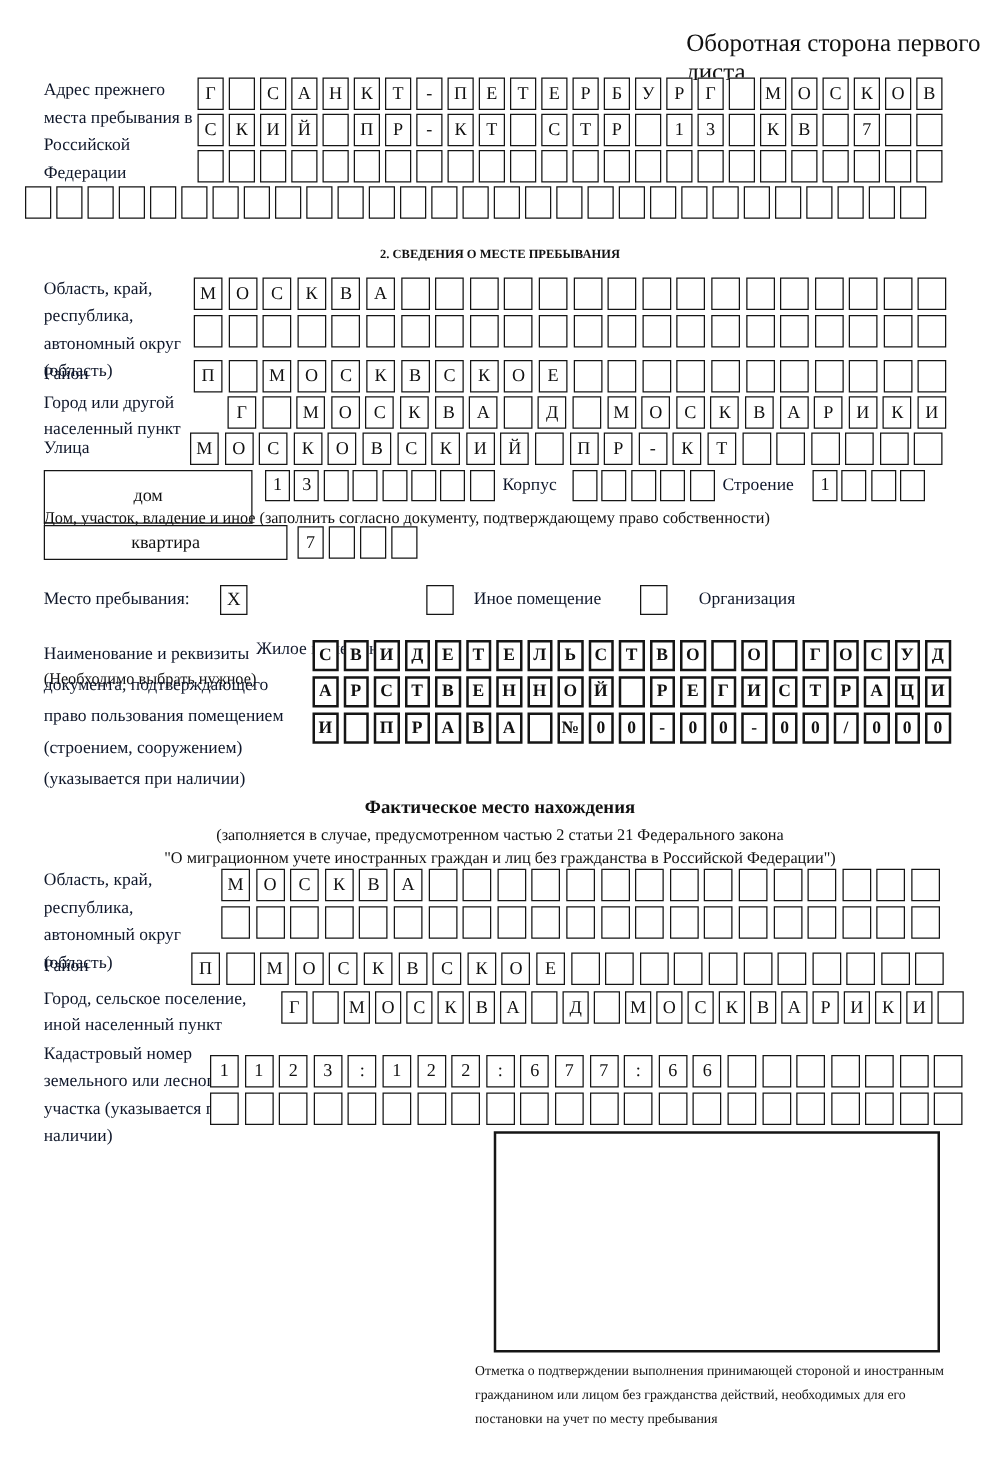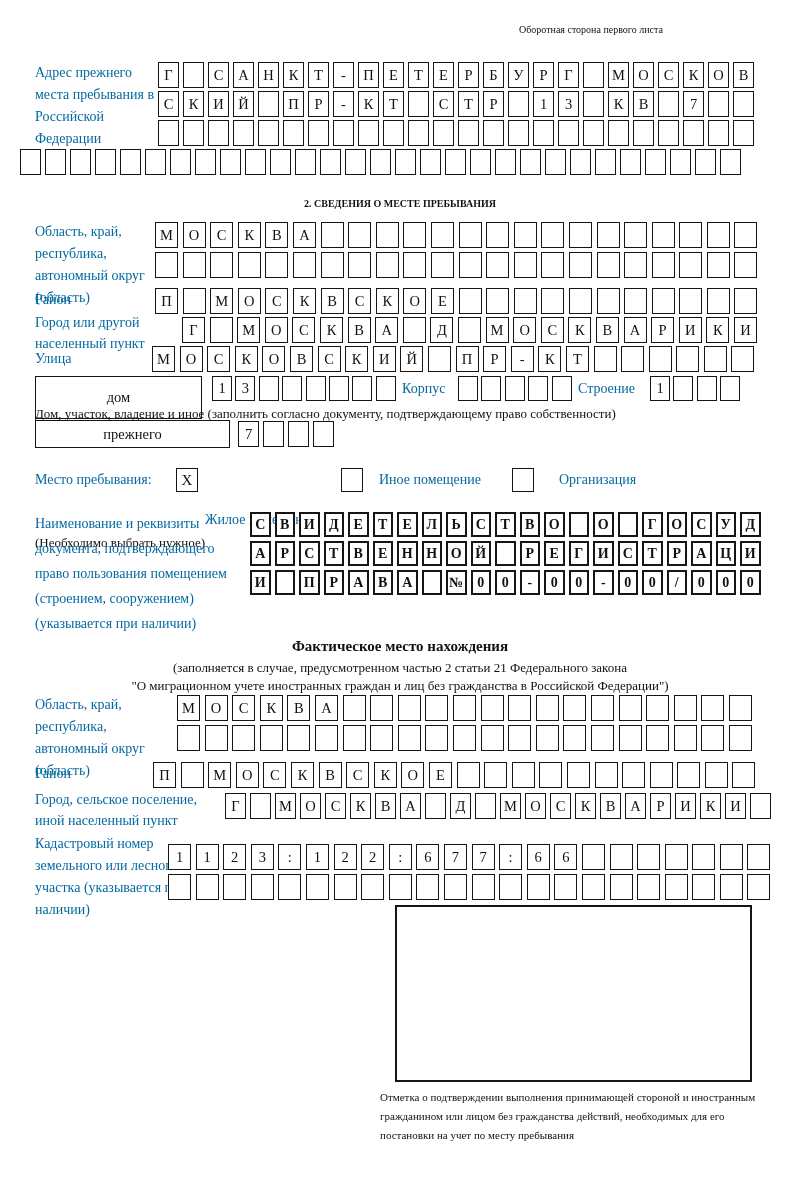--- a/index.html
+++ b/index.html
@@ -1,21 +1,21 @@
 <!DOCTYPE html>
 <html><head>
 <meta charset="utf-8">
 <style>
   html,body{margin:0;padding:0;background:#ffffff;}
   #page{
     position:relative;width:800px;height:1180px;background:#ffffff;
     font-family:"Liberation Serif","DejaVu Serif",serif;color:#111;overflow:hidden;
   }
   .abs{position:absolute;}
-  .lbl{font-size:14px;line-height:22px;color:#0369a1;}
+  .lbl{font-size:14px;line-height:22px;color:#0f172a;}
   .note{font-size:13px;color:#111;}
   .center{text-align:center;width:100%;left:0;}
   .bold{font-weight:bold;}
   
   .cells{display:flex;gap:4px;}
   .cell{
     width:21px;height:26px;border:1.5px solid #151515;box-sizing:border-box;
     display:flex;align-items:center;justify-content:center;
     font-size:14.5px;font-family:"Liberation Serif","DejaVu Serif",serif;background:#fff;
   }
@@ -33,21 +33,21 @@
     width:22px;height:24px;border:1.5px solid #151515;box-sizing:border-box;background:#fff;
     display:flex;align-items:center;justify-content:center;font-size:15px;
   }
   .stamp{border:2px solid #151515;box-sizing:border-box;background:#fff;}
 </style>
 </head>
 <body>
 
 <div id="page">
 
-  <div class="abs" style="top:24px;left:519px;font-size:10px;">Оборотная сторона первого листа</div>
+  <div class="abs" style="top:24px;left:549px;font-size:20px;">Оборотная сторона первого листа</div>
 
   <div class="abs lbl" style="top:62px;left:35px;width:132px;">Адрес прежнего места пребывания в Российской Федерации</div>
   <div class="abs cells" style="top:62px;left:158px;">
       <span class="cell">Г</span>
       <span class="cell"></span>
       <span class="cell">С</span>
       <span class="cell">А</span>
       <span class="cell">Н</span>
       <span class="cell">К</span>
       <span class="cell">Т</span>
@@ -303,21 +303,21 @@
     </div>
   <div class="abs lbl" style="top:378px;left:578px;">Строение</div>
   <div class="abs cells sz-d" style="top:376px;left:650px;">
       <span class="cell">1</span>
       <span class="cell"></span>
       <span class="cell"></span>
       <span class="cell"></span>
     </div>
   <div class="abs note" style="top:406px;left:35px;">Дом, участок, владение и иное (заполнить согласно документу, подтверждающему право собственности)</div>
 
-  <div class="abs widebox" style="top:420px;left:35px;width:195px;height:28px;">прежнего</div>
+  <div class="abs widebox" style="top:420px;left:35px;width:195px;height:28px;">квартира</div>
   <div class="abs cells" style="top:421px;left:238px;">
       <span class="cell">7</span>
       <span class="cell"></span>
       <span class="cell"></span>
       <span class="cell"></span>
     </div>
 
   <div class="abs lbl" style="top:469px;left:35px;">Место пребывания:</div>
   <div class="abs chk" style="top:468px;left:176px;">X</div>
   <div class="abs lbl" style="top:469px;left:205px;margin-top:40px;">Жилое помещение</div>

